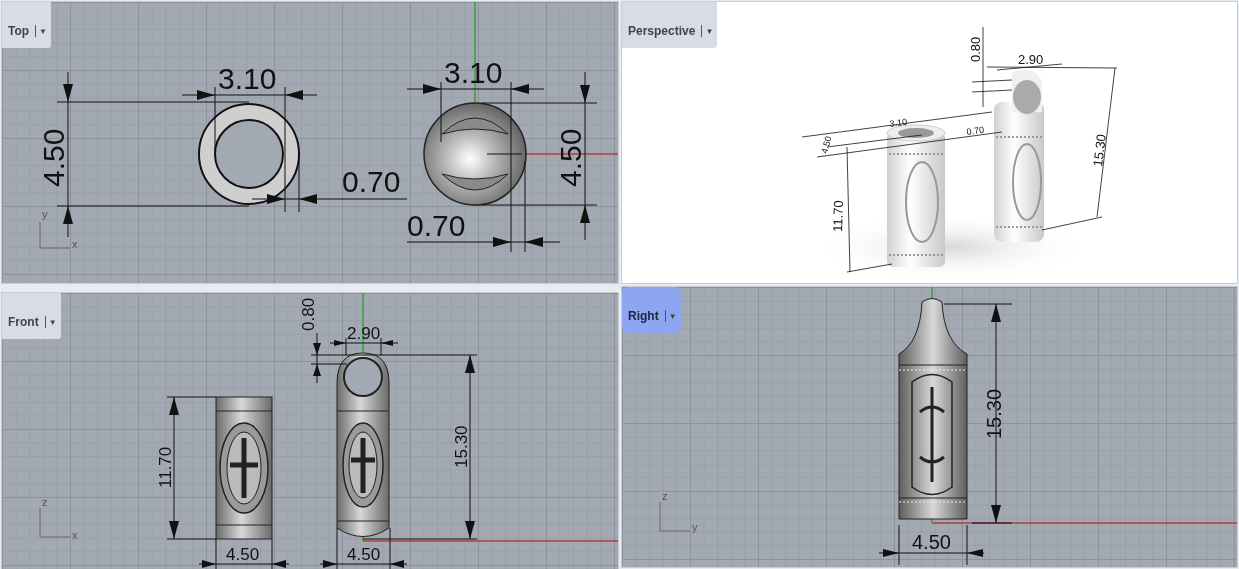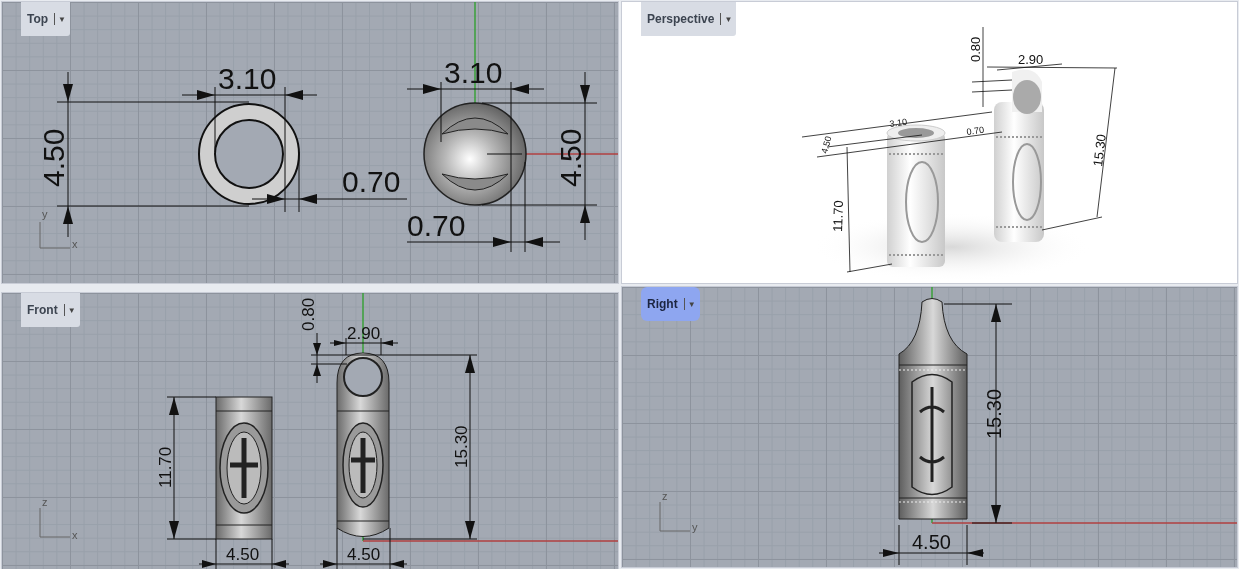--- a/index.html
+++ b/index.html
@@ -6,21 +6,21 @@
   body{width:1239px;height:569px;background:#e8ebf0;position:relative;overflow:hidden;font-family:"Liberation Sans",sans-serif;}
   .vp{position:absolute;overflow:hidden;box-sizing:border-box;border:1px solid #c8ccd6;}
   .grid{background-color:#a3a9b3;
     background-image:
       linear-gradient(#8d939d 1px,transparent 1px),
       linear-gradient(90deg,#8d939d 1px,transparent 1px),
       linear-gradient(#98a0aa 1px,transparent 1px),
       linear-gradient(90deg,#98a0aa 1px,transparent 1px);
     background-size:68px 68px,68px 68px,13.6px 13.6px,13.6px 13.6px;}
   .persp{background:#ffffff;}
-  .tab{position:absolute;left:0;top:0;height:34px;display:flex;align-items:center;padding:0 4px 0 6px;background:#d8dce4;font-size:12px;font-weight:bold;color:#3c4450;border-bottom-right-radius:3px;z-index:5;margin-left:19px;}
+  .tab{position:absolute;left:0;top:0;height:34px;display:flex;align-items:center;padding:12px 4px 0 6px;background:#d8dce4;font-size:12px;font-weight:bold;color:#3c4450;border-bottom-right-radius:3px;z-index:5;}
   .tab.active{background:#8ea6f0;color:#1c2540;border-radius:6px;}
   .tab .dd{margin-left:6px;padding-left:3px;border-left:1px solid #555;height:12px;display:flex;align-items:center;font-size:8px;color:#444;}
   svg{position:absolute;left:0;top:0;}
   .dim{font-family:"Liberation Sans",sans-serif;fill:#111;}
 </style>
 </head>
 <body>
 
 <div class="vp grid" style="left:1px;top:1px;width:618px;height:283px;">
   <div class="tab">

